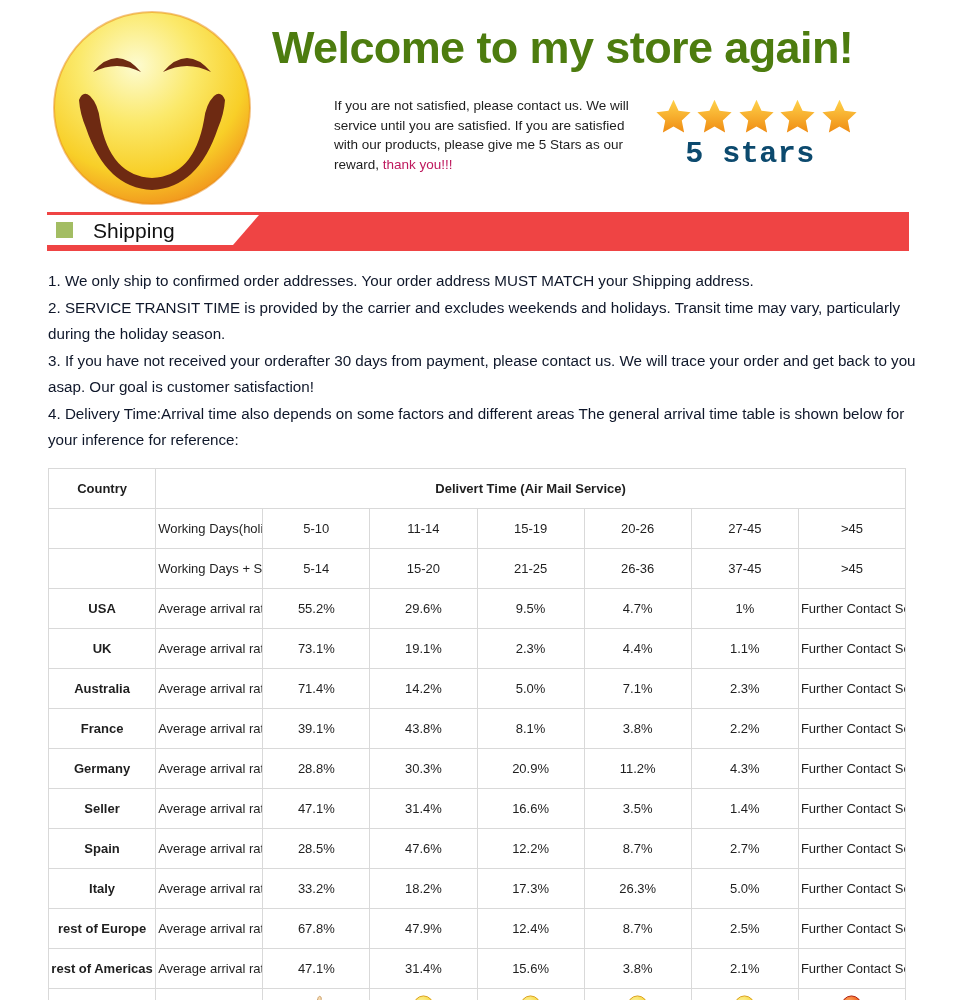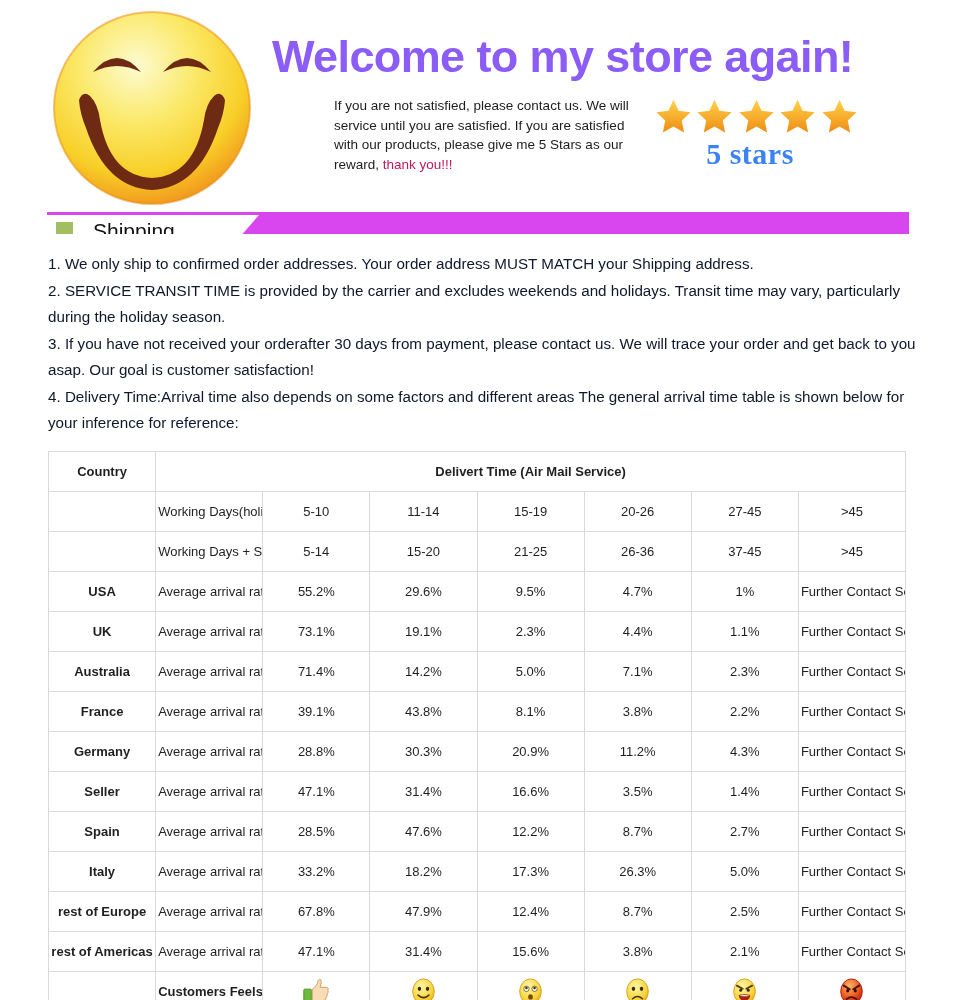--- a/index.html
+++ b/index.html
@@ -27,23 +27,23 @@
     left: 38px;
     top: 8px;
     width: 228px;
     height: 200px;
   }
   .smiley-wrap svg { display: block; width: 228px; height: 200px; }
 
   .headline {
     position: absolute;
     left: 272px;
-    top: 29px;
+    top: 20px;
     width: 660px;
-    color: #8b5cf6;
+    color: #4d7c0f;
     font-size: 45px;
     line-height: 56px;
     font-weight: bold;
     font-family: "Liberation Sans Narrow", "Liberation Sans", sans-serif;
     letter-spacing: -0.6px;
     white-space: nowrap;
   }
 
   .blurb {
     position: absolute;
@@ -61,35 +61,35 @@
     left: 655px;
     top: 98px;
     width: 190px;
     text-align: center;
   }
   .stars-row { display: block; height: 36px; white-space: nowrap; }
   .stars-row svg { display: inline-block; vertical-align: top; }
   .stars-label {
     display: block;
     margin-top: 3px;
-    color: #3b82f6;
-    font-family: Liberation Serif, serif;
+    color: #0c4a6e;
+    font-family: Liberation Mono, monospace;
     font-weight: bold;
     font-size: 30px;
     line-height: 34px;
     letter-spacing: 0.5px;
   }
 
   
   .section-bar {
     position: relative;
     margin: 0 0 0 47px;
     width: 862px;
-    height: 22px;
-    background: #d946ef;
+    height: 39px;
+    background: #ef4444;
     overflow: hidden;
   }
   .section-bar .tab {
     position: absolute;
     left: 0; top: 3px;
     height: 30px;
     width: 186px;
     background: #ffffff;
   }
   .section-bar .tab-slant-white {

